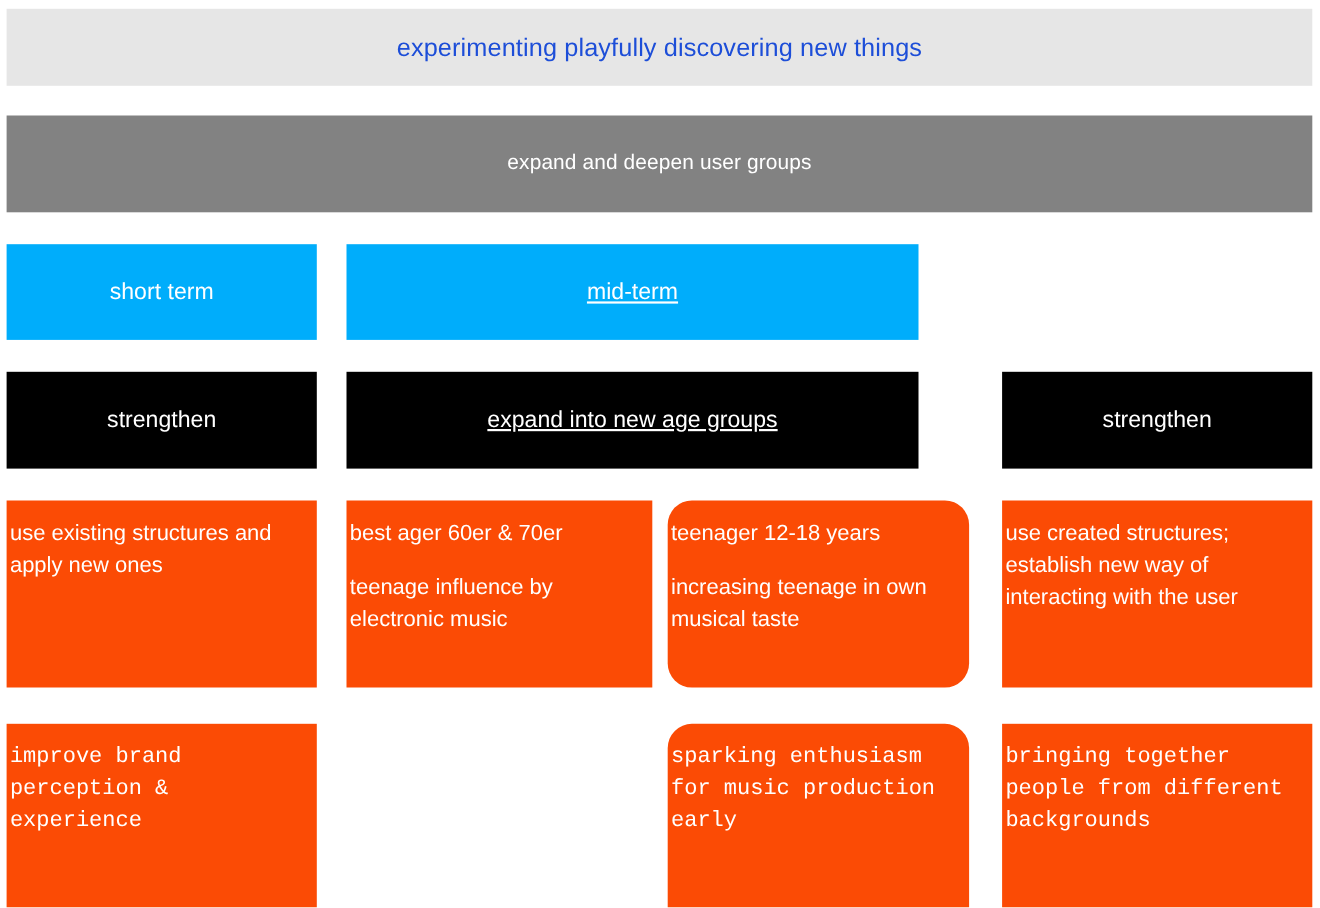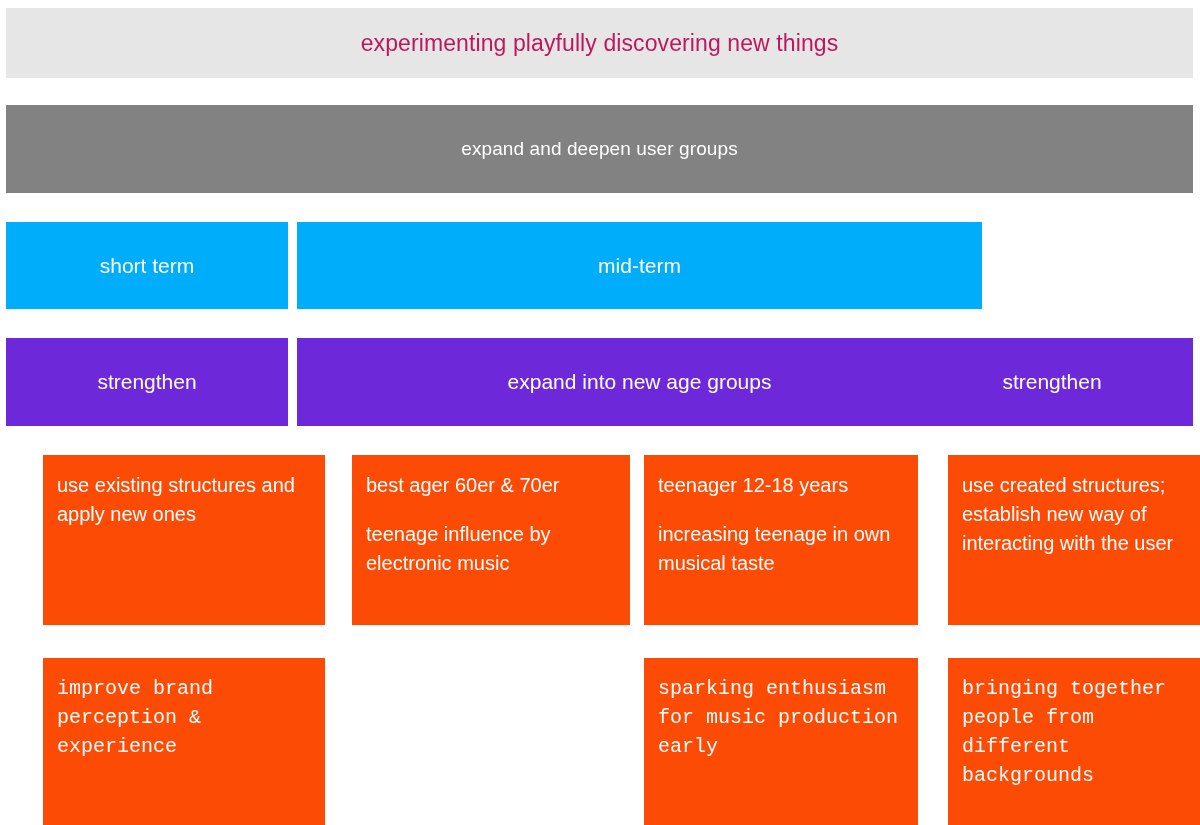--- a/index.html
+++ b/index.html
@@ -30,21 +30,21 @@
     padding: 0 16px;
   }
 
   
   .vision-band {
     left: 6px;
     top: 8px;
     width: 1187px;
     height: 70px;
     background: #e6e6e6;
-    color: #be185d;
+    color: #1d4ed8;
     font-size: 23px;
     font-weight: 400;
     letter-spacing: 0.1px;
   }
 
   
   .goal-band {
     left: 6px;
     top: 105px;
     width: 1187px;
@@ -65,29 +65,28 @@
   .cell-centered {
     display: flex;
     align-items: center;
     justify-content: center;
     text-align: center;
     padding: 0 31px;
     font-size: 21px;
     font-weight: 400;
   }
   .cell-text {
-    padding: 16px 18px 14px 14px;
+    padding: 16px 18px 14px 3px;
     font-size: 20px;
     line-height: 1.45;
     font-weight: 400;
-    margin-left: 37px;
   }
 
   .horizon { background: #00adfb; }
-  .action  { background: #6d28d9; text-align: right; }
+  .action  { background: #000000; text-align: right; }
   .detail  { background: #fb4b05; }
 
   .detail p {
     margin: 0 0 20px 0;
   }
   .detail p:last-child {
     margin-bottom: 0;
   }
   .detail b {
     font-weight: 400;
@@ -95,23 +94,23 @@
 
   
   
   
   
   
   
 
   .col-a    { left: 6px;   width: 282px; }
   .col-b    { left: 315px; width: 278px; }
-  .col-c    { left: 607px; width: 274px; }
+  .col-c    { left: 607px; width: 274px; border-radius: 22px; }
   .col-d    { left: 911px; width: 282px; }
-  .col-bc   { left: 297px; width: 685px; }
+  .col-bc   { left: 315px; width: 520px; text-decoration: underline; }
 
   
   .row-horizon { top: 222px; height: 87px; }
   .row-action  { top: 338px; height: 88px; }
   .row-detail1 { top: 455px; height: 170px; }
   .row-detail2 { top: 658px; height: 197px; font-family: Liberation Mono, monospace; }
 </style>
 </head>
 <body>
 

